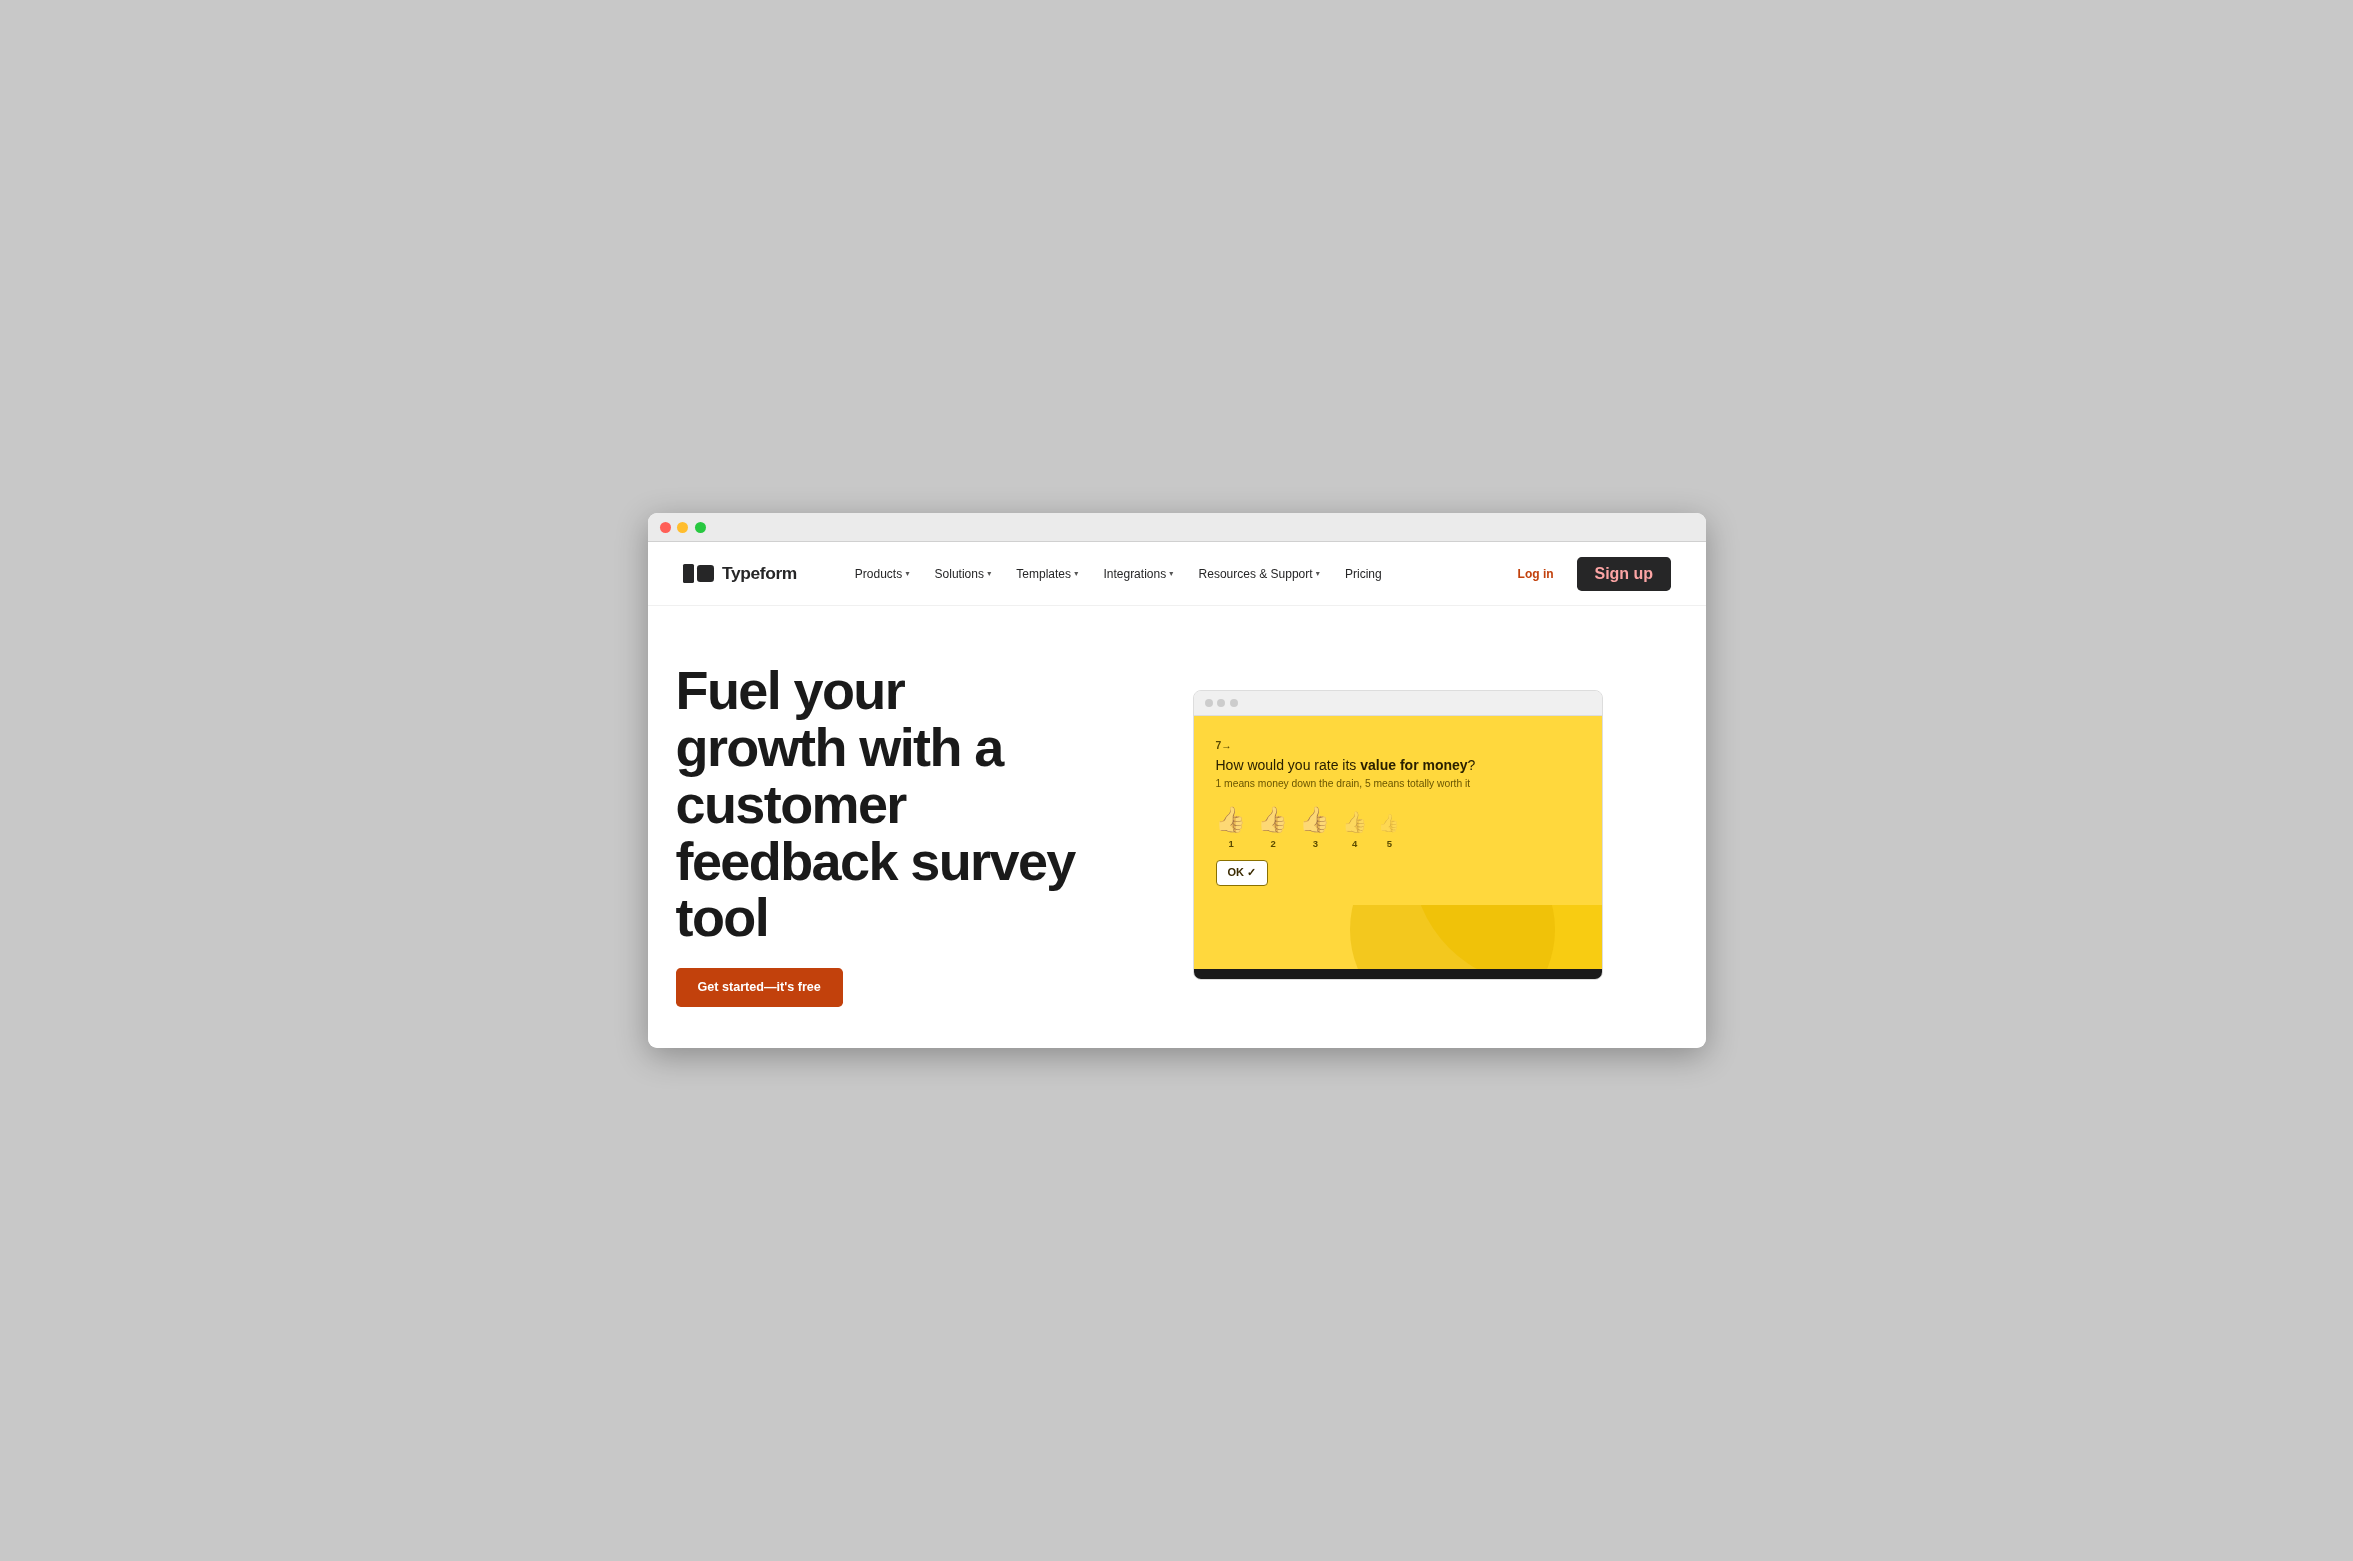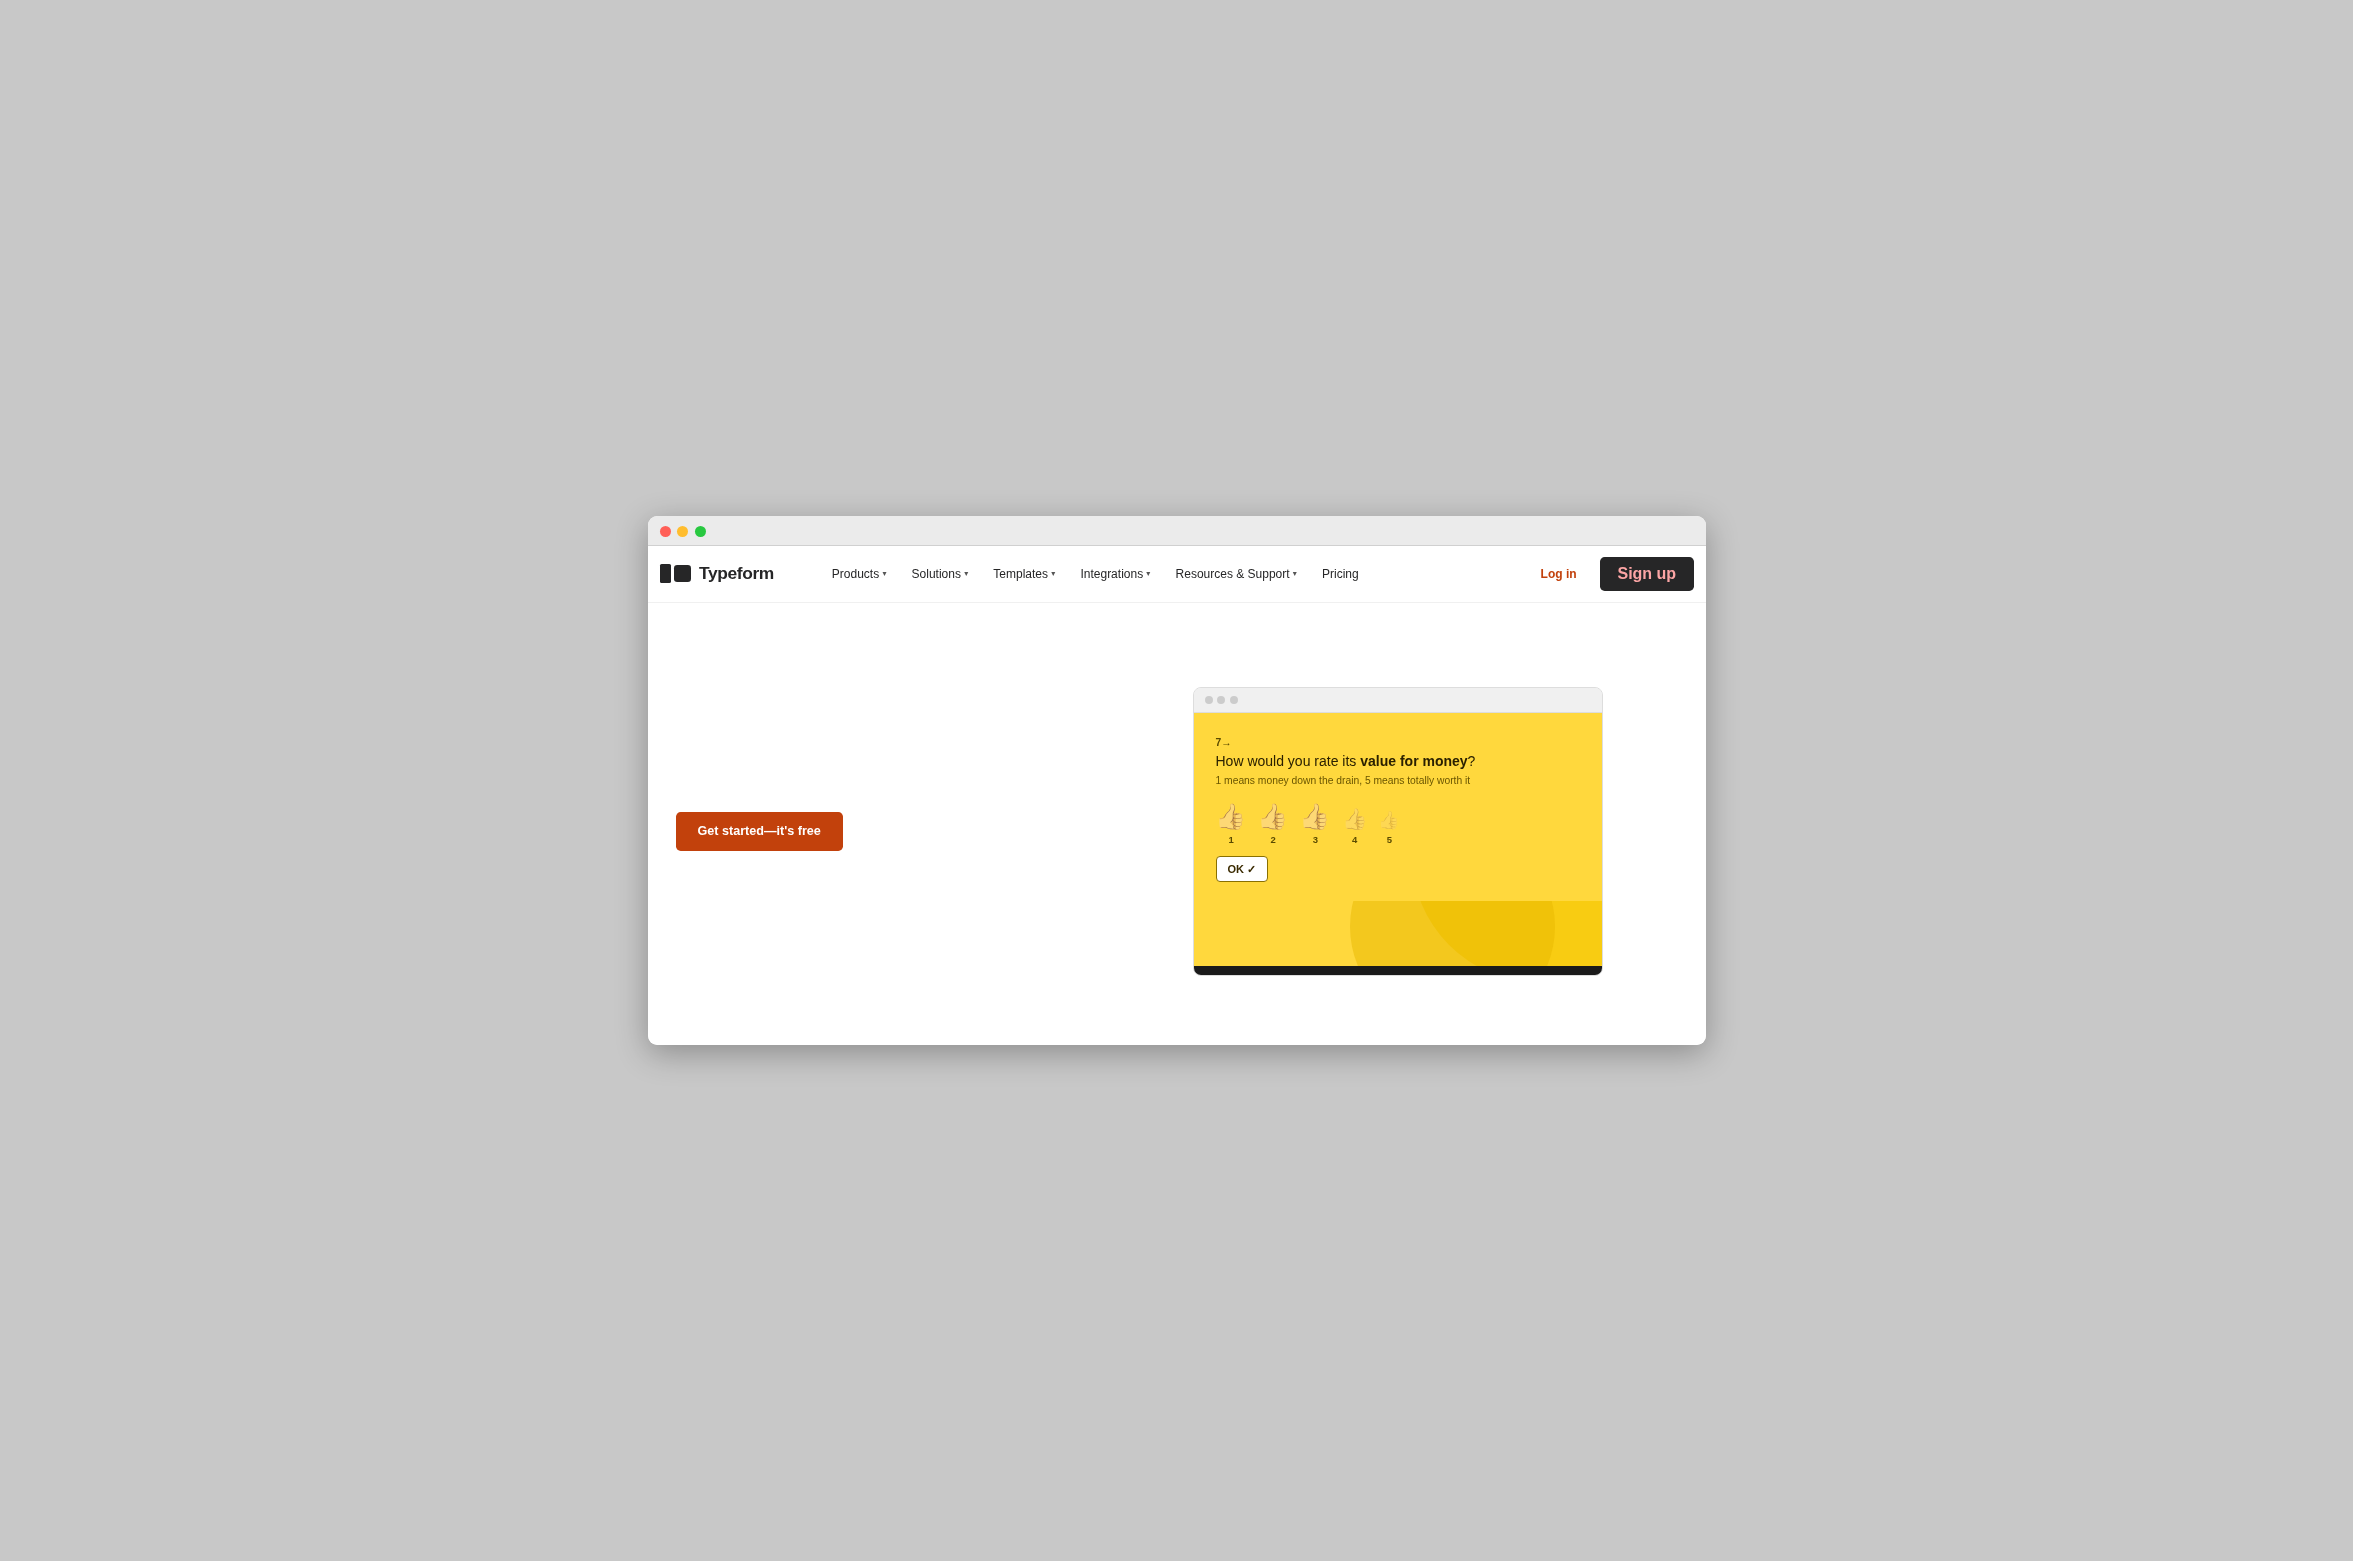--- a/index.html
+++ b/index.html
@@ -45,22 +45,22 @@
     .page-content {
       background: #ffffff;
       position: relative;
       overflow: hidden;
     }
 
     
     .navbar {
       display: flex;
       align-items: center;
-      padding: 0 12px;
-      height: 57px;
+      padding: 0 35px;
+      height: 64px;
       border-bottom: 0.8px solid #f0f0f0;
       background: #ffffff;
     }
 
     .logo-area {
       display: flex;
       align-items: center;
       gap: 8px;
       margin-right: 47px;
       text-decoration: none;
@@ -402,20 +402,21 @@
       </div>
 
       <div class="nav-actions">
         <button class="btn-login">Log in</button>
         <button class="btn-signup">Sign up</button>
       </div>
     </nav>
 
     <section class="hero">
       <div class="hero-left">
+        <h1 class="hero-heading">Fuel your growth with a customer feedback survey tool</h1>
         <a class="btn-cta" href="#">Get started—it's free</a>
       </div>
 
       <div class="hero-right">
         <div class="browser-mockup">
           <div class="mockup-chrome">
             <div class="mockup-dot"></div>
             <div class="mockup-dot"></div>
             <div class="mockup-dot"></div>
           </div>

